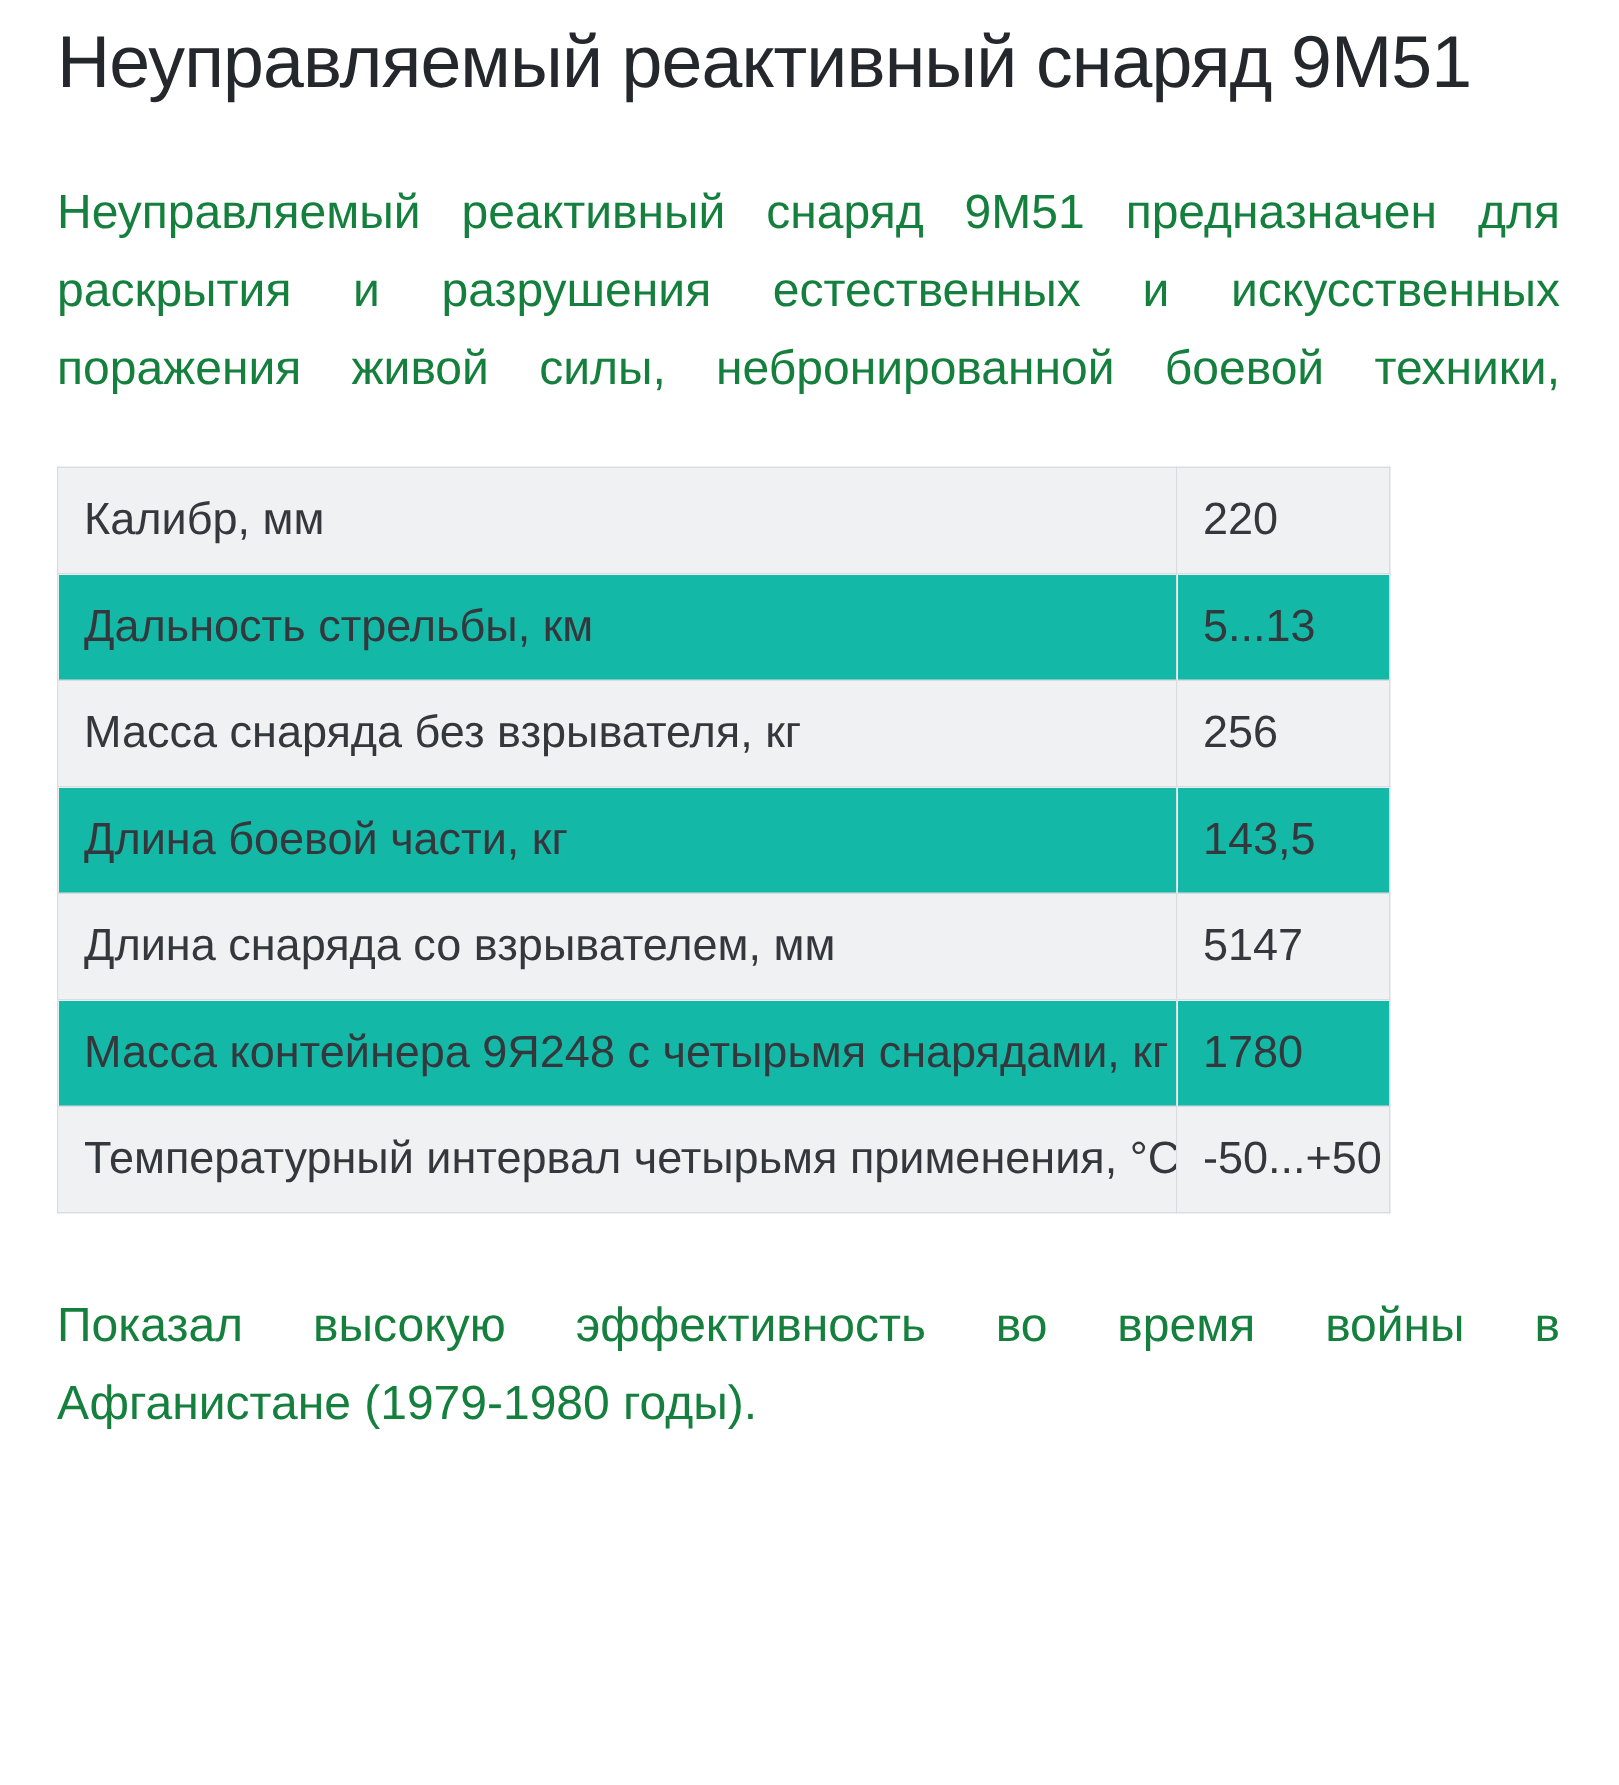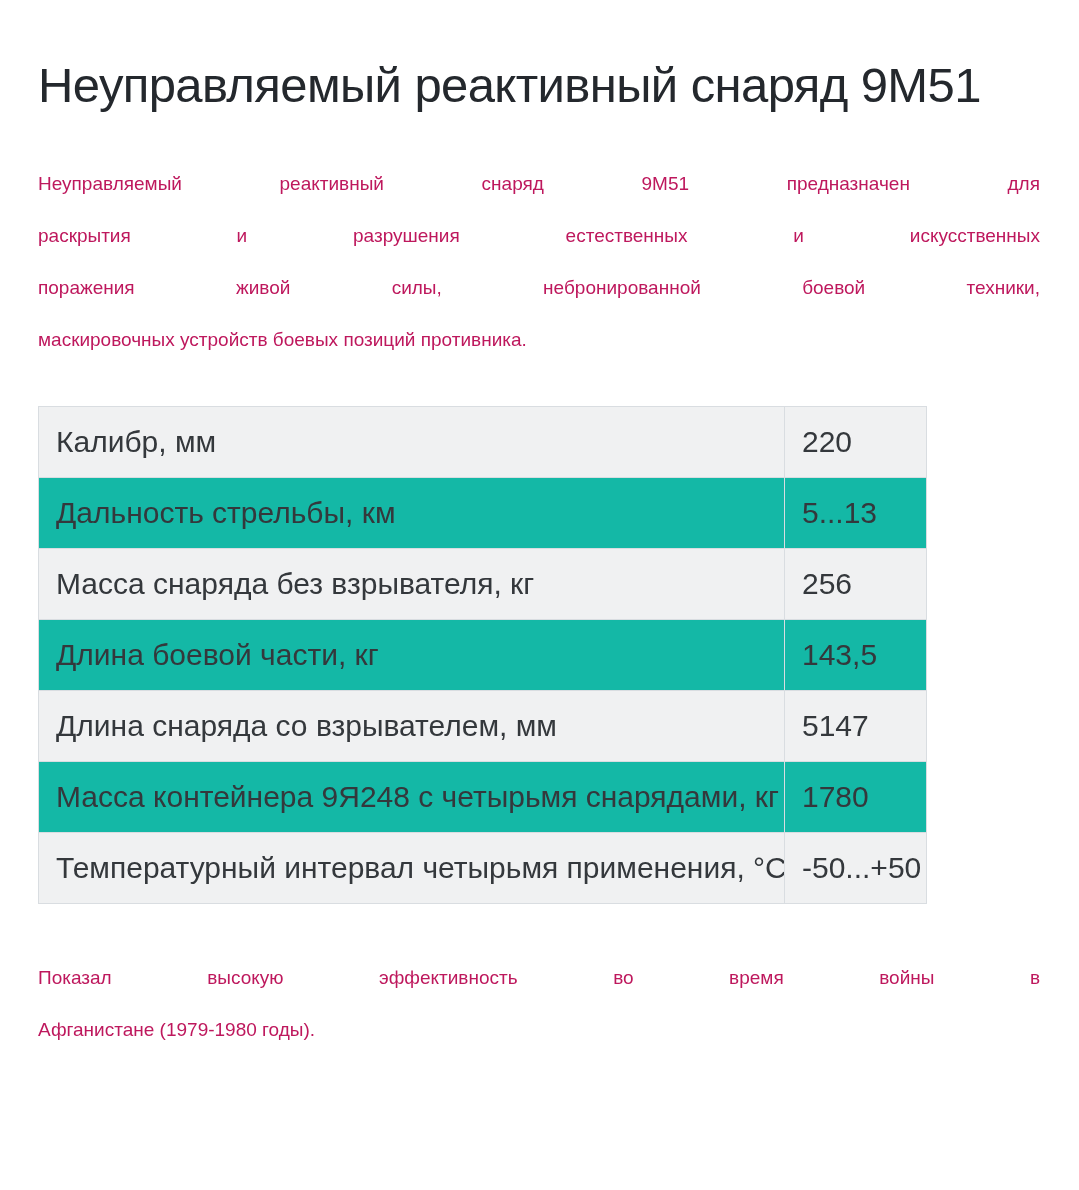--- a/index.html
+++ b/index.html
@@ -11,35 +11,34 @@
     width: 1079px;
     height: 1190px;
     font-family: "Liberation Sans", "DejaVu Sans", sans-serif;
     color: #34383c;
     overflow: hidden;
   }
   .page {
     box-sizing: border-box;
     width: 1079px;
     padding: 6px 39px 0 38px;
-    margin-top: 43px;
   }
   .title {
     margin: 0;
     font-size: 49px;
     line-height: 73px;
     font-weight: 400;
     letter-spacing: -0.6px;
     color: #24282d;
   }
   .para {
     margin-top: 36px;
-    font-size: 19px;
+    font-size: 32px;
     line-height: 52px;
-    color: #be185d;
+    color: #15803d;
   }
   .jline {
     text-align: justify;
     text-align-last: justify;
   }
   .jline.last {
     text-align: justify;
     text-align-last: left;
   }
   table.spec {
@@ -70,21 +69,20 @@
 <body>
 
 <div class="page">
 
   <h1 class="title">Неуправляемый реактивный снаряд 9М51</h1>
 
   <div class="para">
       <div class="jline">Неуправляемый реактивный снаряд 9М51 предназначен для</div>
       <div class="jline">раскрытия и разрушения естественных и искусственных</div>
       <div class="jline">поражения живой силы, небронированной боевой техники,</div>
-      <div class="jline last">маскировочных устройств боевых позиций противника.</div>
     </div>
 
   <table class="spec">
     <colgroup>
       <col style="width:746px">
       <col style="width:142px">
     </colgroup>
     <tbody>
         <tr>
           <td>Калибр, мм</td>

